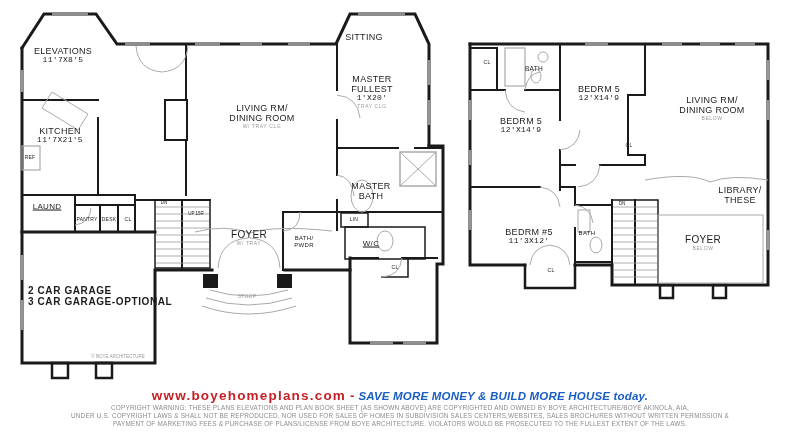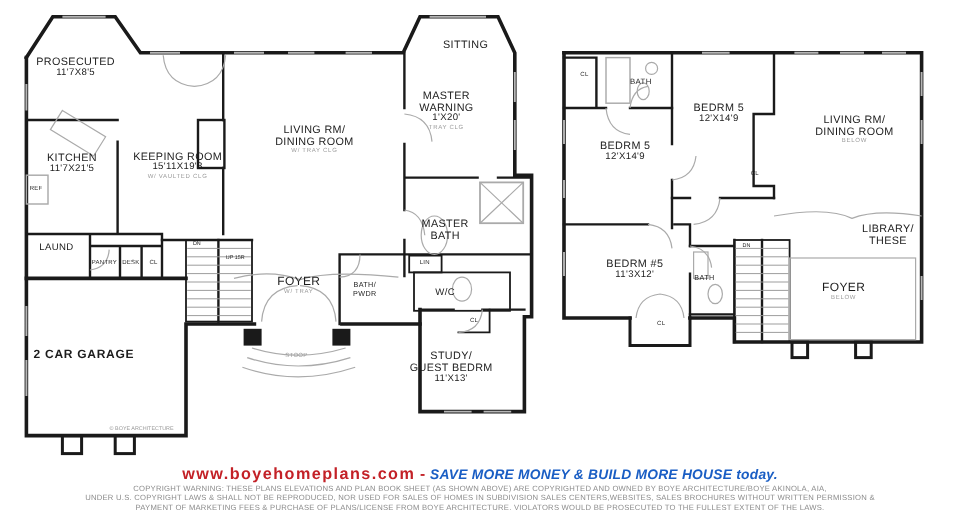--- a/index.html
+++ b/index.html
@@ -4,26 +4,26 @@
 <style>
   html,body{margin:0;padding:0;background:#ffffff;}
   .stage{position:relative;width:800px;height:434px;background:#ffffff;overflow:hidden;
          font-family:"Liberation Sans",sans-serif;}
   .stage svg{position:absolute;left:0;top:0;}
   .lbl{position:absolute;transform:translate(-50%,-50%);text-align:center;color:#1c1c1c;
        line-height:1.12;white-space:nowrap;letter-spacing:.3px;}
   .ln{display:block;}
   .s9{font-size:9px;}
   .s10{font-size:10px;}
-  .s8{font-size:8px;}
+  .s8{font-size:8px;text-decoration:underline;}
   .s65{font-size:6.5px;}
   .s6{font-size:6px;}
   .s5{font-size:5px;letter-spacing:.2px;}
   .s45{font-size:4.5px;letter-spacing:0;}
-  .dims{font-size:8px;}
+  .dims{font-size:8px;font-family:Liberation Mono, monospace;}
   .note{display:block;font-size:5px;color:#9a9a9a;letter-spacing:.6px;margin-top:1px;}
   .gray{color:#9a9a9a;}
   .left-align{transform:translate(0,-50%);text-align:left;letter-spacing:.6px;font-weight:bold;}
   .footer-line{position:absolute;left:0;top:386px;width:800px;text-align:center;}
   .website{color:#c32127;font-weight:bold;font-size:13.5px;letter-spacing:1.2px;}
   .sep{color:#c32127;font-weight:bold;font-size:13px;margin:0 4px;}
   .tagline{color:#1a5ec4;font-weight:bold;font-style:italic;font-size:11.5px;letter-spacing:.2px;}
   .copy{position:absolute;left:0;width:800px;text-align:center;color:#8c8c8c;
         font-size:6.4px;letter-spacing:.2px;white-space:nowrap;}
 </style>
@@ -120,46 +120,41 @@
       <rect x="578" y="210" width="12" height="22" stroke-width="1"></rect>
       <ellipse cx="596" cy="245" rx="6" ry="8"></ellipse>
       <path d="M645,180 Q690,172 710,182 Q730,174 768,180"></path>
     </g>
     <g stroke="#b5b5b5" stroke-width="1.6">
       <path d="M585,44 H608 M662,44 H682 M700,44 H720 M735,44 H755 M768,60 V80 M768,100 V120 M768,230 V250 M470,100 V120 M470,150 V165 M470,210 V230"></path>
     </g>
   </svg>
 
   <div class="lbl s9" style="left:63px;top:56px">
-    <span class="ln">PROSECUTED</span>
+    <span class="ln">ELEVATIONS</span>
     <span class="ln dims">11'7X8'5</span>
   </div>
   <div class="lbl s9" style="left:60px;top:136px">
     <span class="ln">KITCHEN</span>
     <span class="ln dims">11'7X21'5</span>
   </div>
   <div class="lbl s5" style="left:30px;top:158px">
     <span>REF</span>
-  </div>
-  <div class="lbl s9" style="left:148px;top:138px">
-    <span class="ln">KEEPING ROOM</span>
-    <span class="ln dims">15'11X19'8</span>
-    <span class="note">W/ VAULTED CLG</span>
   </div>
   <div class="lbl s9" style="left:262px;top:116px">
     <span class="ln">LIVING RM/</span>
     <span class="ln">DINING ROOM</span>
     <span class="note">W/ TRAY CLG</span>
   </div>
-  <div class="lbl s9" style="left:388px;top:37px">
+  <div class="lbl s9" style="left:364px;top:37px">
     <span>SITTING</span>
   </div>
   <div class="lbl s9" style="left:372px;top:92px">
     <span class="ln">MASTER</span>
-    <span class="ln">WARNING</span>
+    <span class="ln">FULLEST</span>
     <span class="ln dims">1'X20'</span>
     <span class="note">TRAY CLG</span>
   </div>
   <div class="lbl s9" style="left:371px;top:191px">
     <span class="ln">MASTER</span>
     <span class="ln">BATH</span>
   </div>
   <div class="lbl s5" style="left:354px;top:220px">
     <span>LIN</span>
   </div>
@@ -167,42 +162,38 @@
     <span class="ln">FOYER</span>
     <span class="note">W/ TRAY</span>
   </div>
   <div class="lbl s6" style="left:304px;top:242px">
     <span class="ln">BATH/</span>
     <span class="ln">PWDR</span>
   </div>
   <div class="lbl s8" style="left:371px;top:244px">
     <span>W/C</span>
   </div>
-  <div class="lbl s9" style="left:376px;top:306px">
-    <span class="ln">STUDY/</span>
-    <span class="ln">GUEST BEDRM</span>
-    <span class="ln dims">11'X13'</span>
-  </div>
   <div class="lbl s5 gray" style="left:247px;top:297px">
     <span>STOOP</span>
   </div>
   <div class="lbl s8" style="left:47px;top:207px">
     <span>LAUND</span>
   </div>
   <div class="lbl s5" style="left:87px;top:220px">
     <span>PANTRY</span>
   </div>
   <div class="lbl s5" style="left:109px;top:220px">
     <span>DESK</span>
   </div>
   <div class="lbl s5" style="left:128px;top:220px">
     <span>CL</span>
   </div>
   <div class="lbl s10 left-align" style="left:28px;top:296px">
     <span class="ln">2  CAR GARAGE</span>
+    <span class="ln">3  CAR GARAGE-OPTIONAL</span>
   </div>
   <div class="lbl s45" style="left:164px;top:203px">
     <span>DN</span>
   </div>
   <div class="lbl s45" style="left:196px;top:214px">
     <span>UP 15R</span>
   </div>
   <div class="lbl s5" style="left:395px;top:268px">
     <span>CL</span>
   </div>
@@ -229,21 +220,21 @@
   </div>
   <div class="lbl s9" style="left:712px;top:108px">
     <span class="ln">LIVING RM/</span>
     <span class="ln">DINING ROOM</span>
     <span class="note">BELOW</span>
   </div>
   <div class="lbl s9" style="left:740px;top:195px">
     <span class="ln">LIBRARY/</span>
     <span class="ln">THESE</span>
   </div>
-  <div class="lbl s9" style="left:529px;top:224px">
+  <div class="lbl s9" style="left:529px;top:237px">
     <span class="ln">BEDRM #5</span>
     <span class="ln dims">11'3X12'</span>
   </div>
   <div class="lbl s6" style="left:587px;top:233px">
     <span>BATH</span>
   </div>
   <div class="lbl s5" style="left:551px;top:271px">
     <span>CL</span>
   </div>
   <div class="lbl s45" style="left:622px;top:204px">

